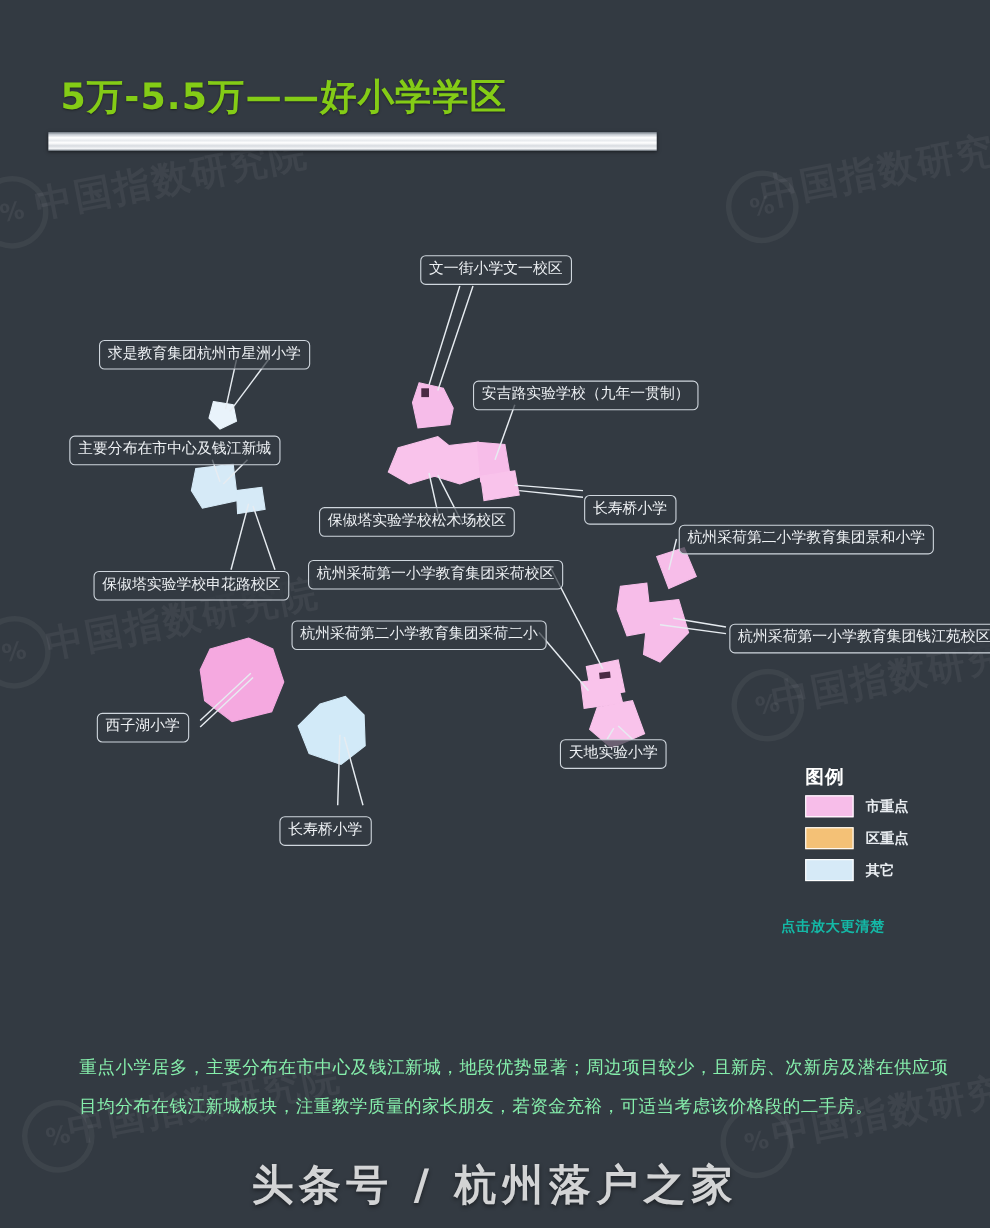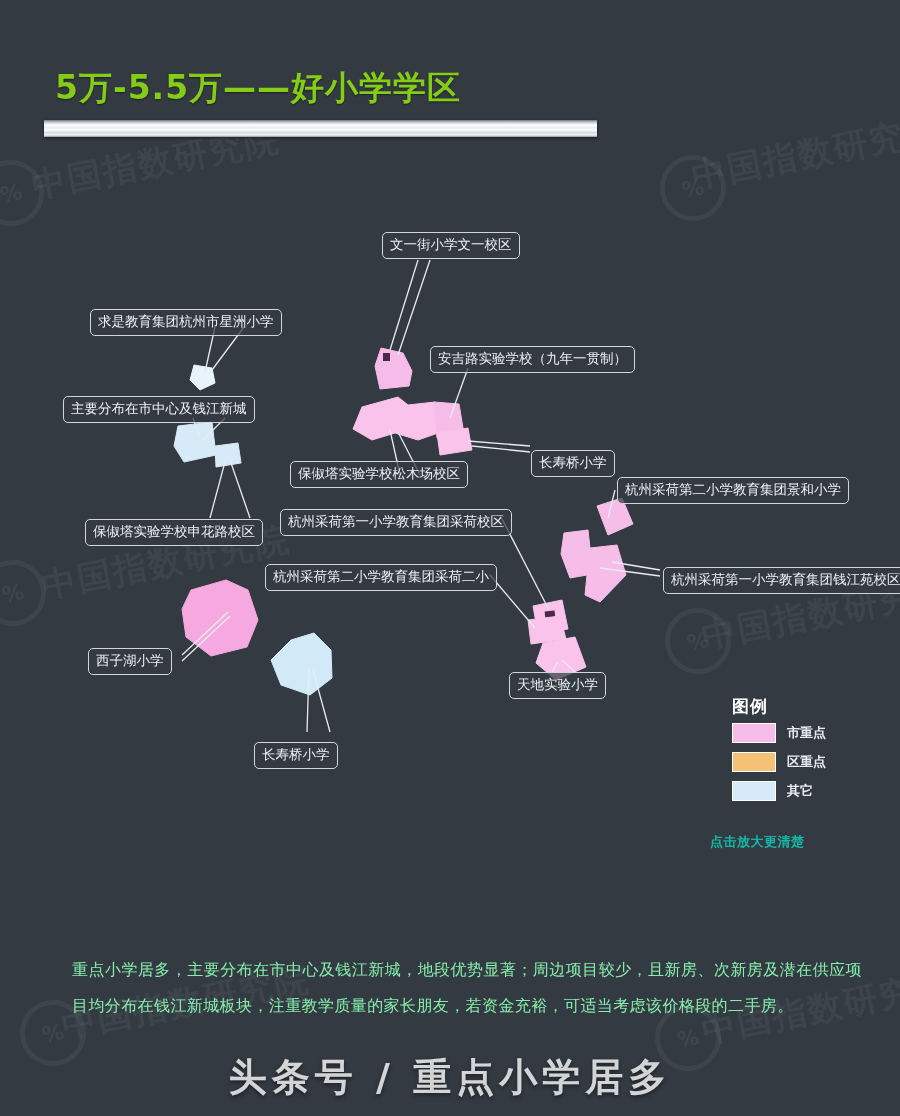--- a/index.html
+++ b/index.html
@@ -247,15 +247,15 @@
 
     <div class="legend-row">
       <span class="legend-swatch" style="background:#d6eaf7;"></span>
       <span class="legend-label">其它</span>
     </div>
   </div>
   <div class="legend-note">点击放大更清楚</div>
 
   <div class="comment-body">重点小学居多，主要分布在市中心及钱江新城，地段优势显著；周边项目较少，且新房、次新房及潜在供应项目均分布在钱江新城板块，注重教学质量的家长朋友，若资金充裕，可适当考虑该价格段的二手房。</div>
 
-  <div class="footer-wm">头条号 / 重点小学居多</div>
+  <div class="footer-wm">头条号 / 杭州落户之家</div>
 
 </div>
 
 </body></html>

